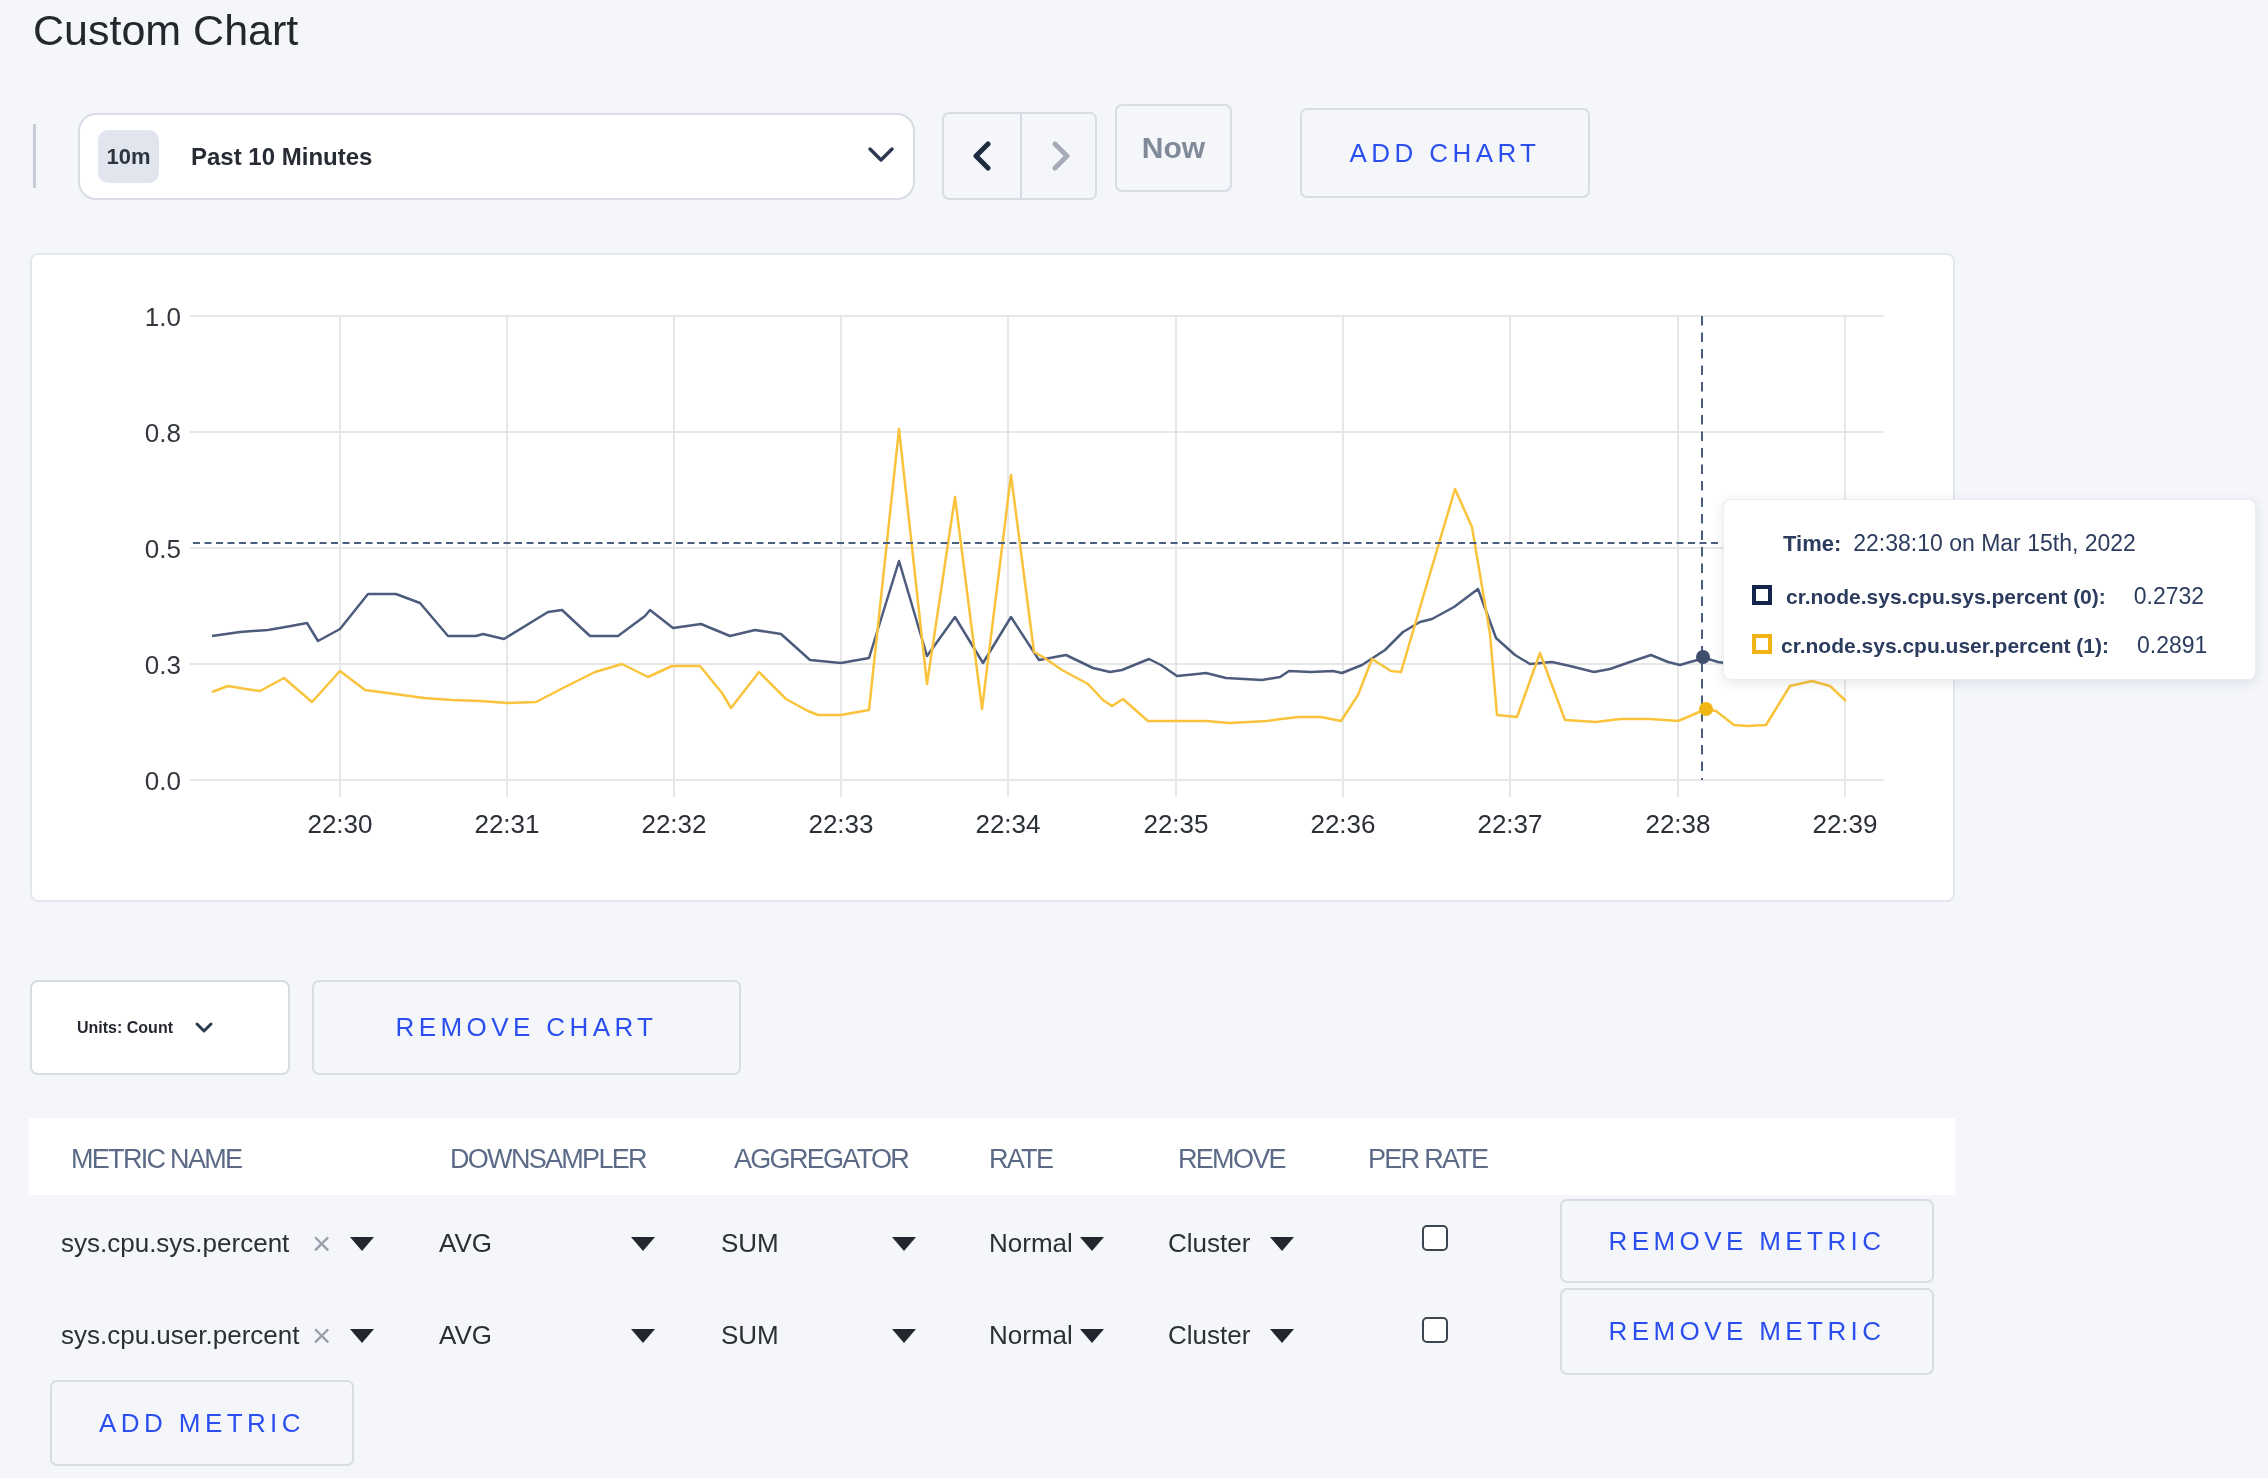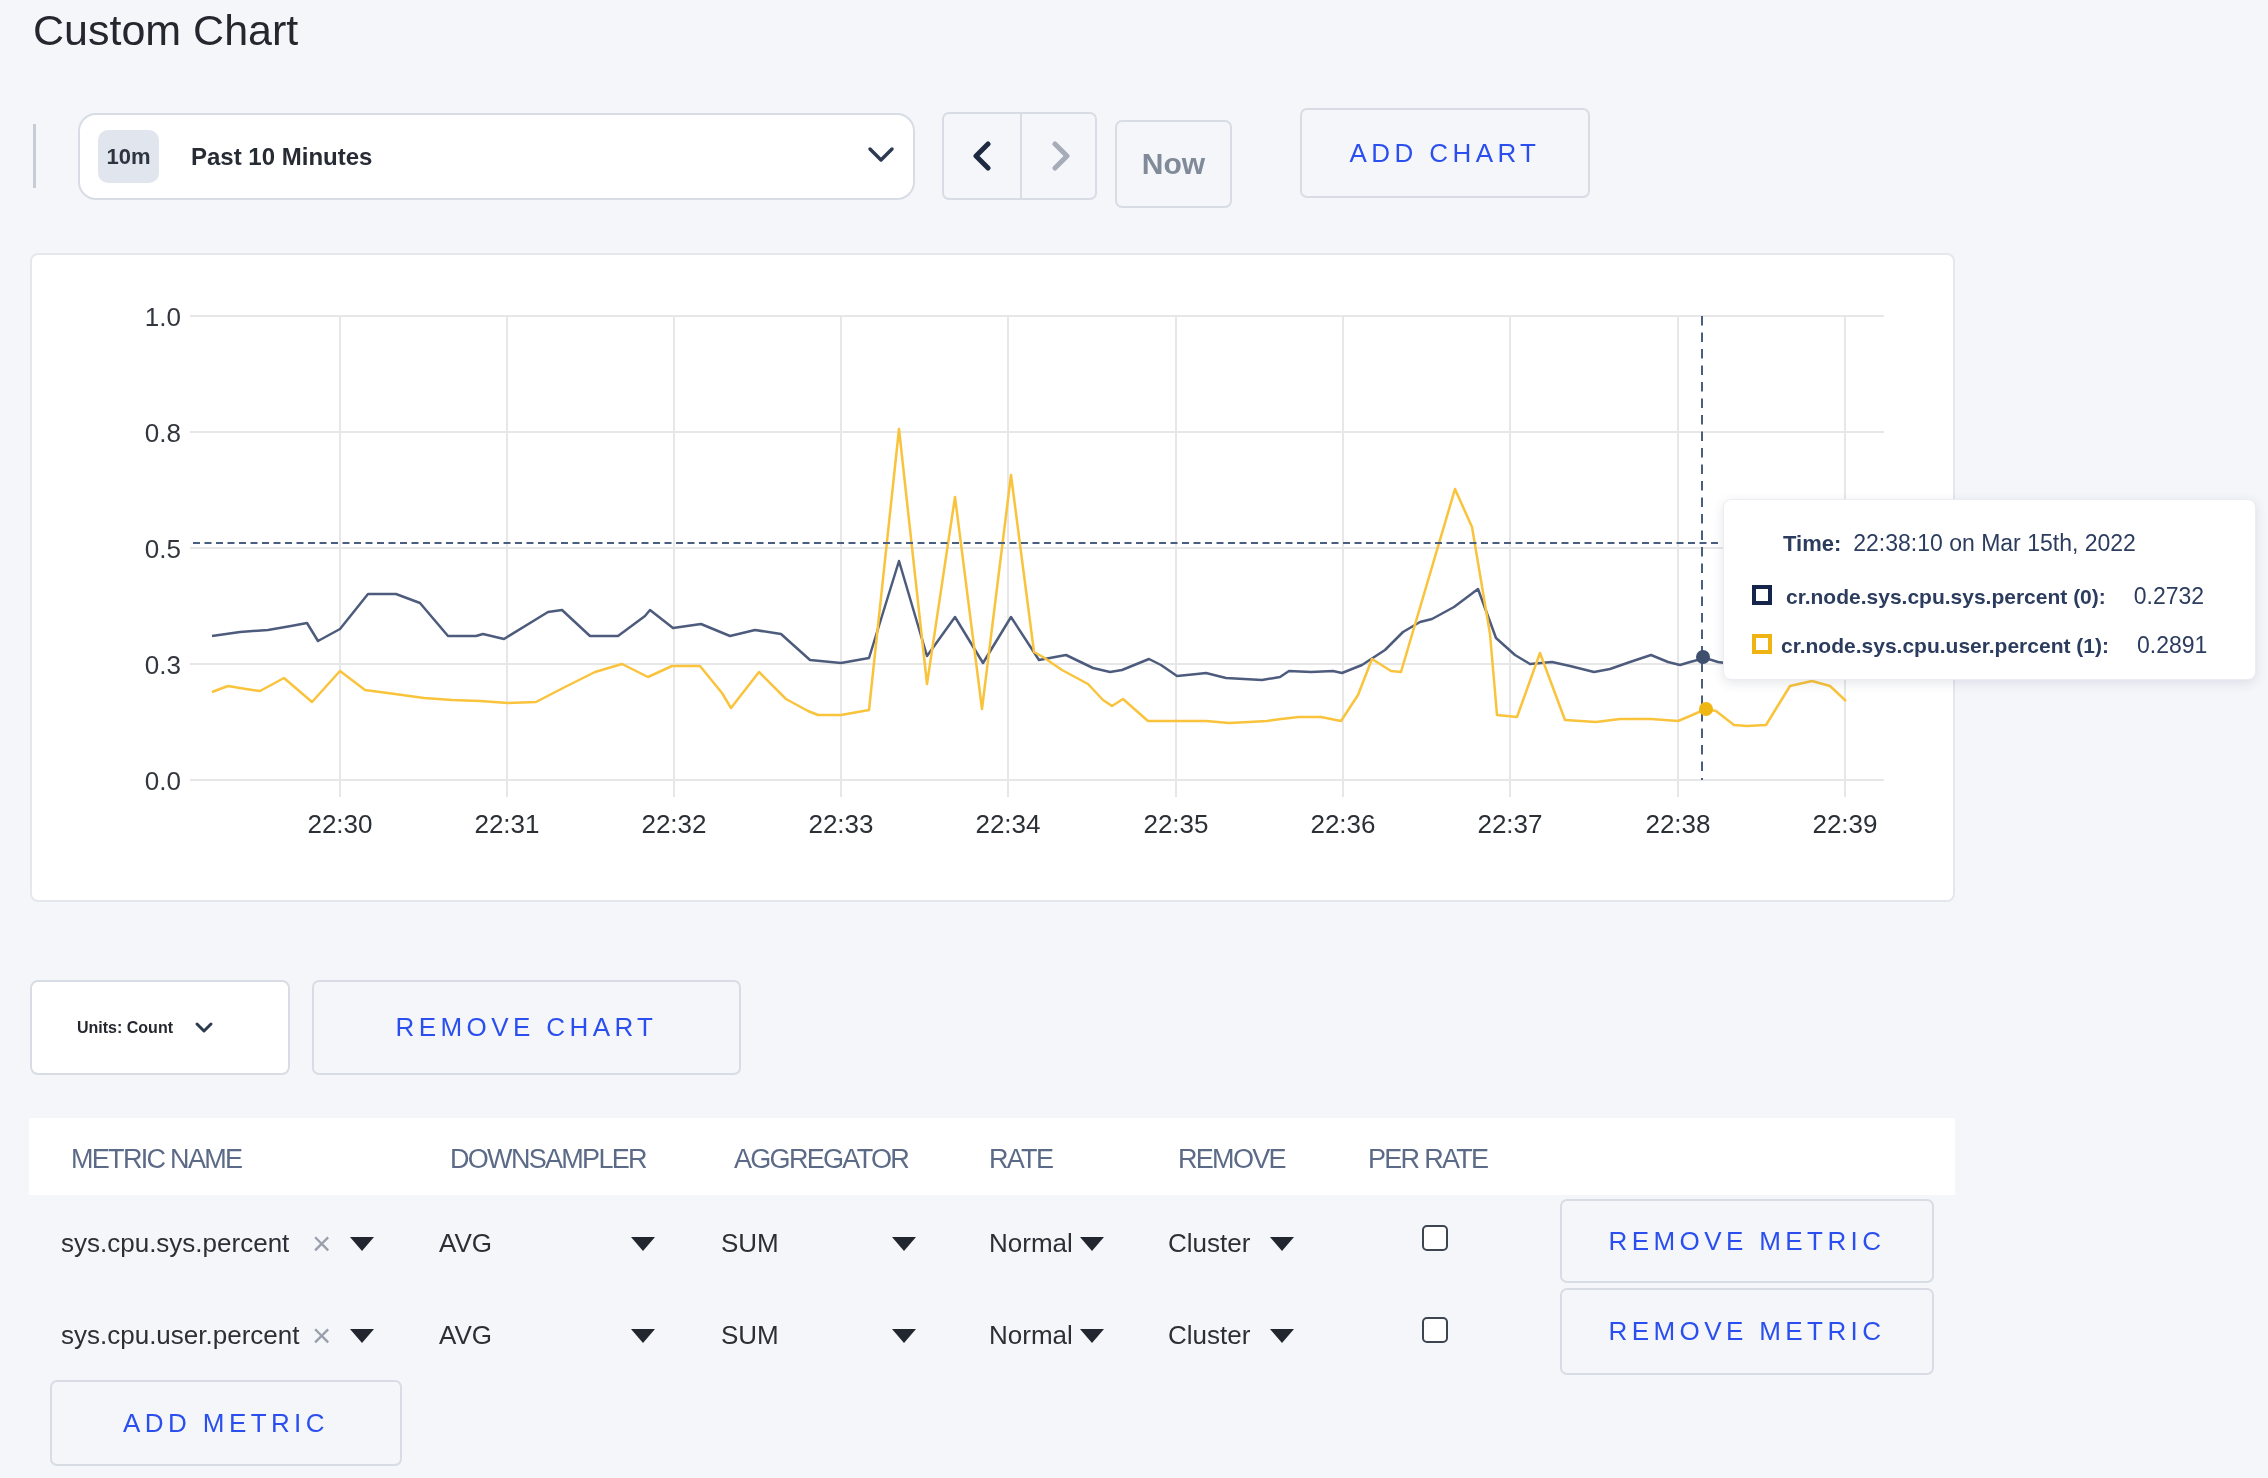--- a/index.html
+++ b/index.html
@@ -27,21 +27,21 @@
 <div class="btn" style="left:942px;top:112px;width:155px;height:88px;">
   <div class="abs" style="left:75.5px;top:0;width:2px;height:84px;background:#d8dce5;"></div>
   <svg class="abs" style="left:24px;top:27px;" width="30" height="30" viewBox="0 0 30 30">
       <polyline points="20,3 8,15 20,27" fill="none" stroke="#1e2a40" stroke-width="5" stroke-linecap="round" stroke-linejoin="round"></polyline>
     </svg>
   <svg class="abs" style="left:101px;top:27px;" width="30" height="30" viewBox="0 0 30 30">
       <polyline points="10,3 22,15 10,27" fill="none" stroke="#a6acb8" stroke-width="5" stroke-linecap="round" stroke-linejoin="round"></polyline>
     </svg>
 </div>
 
-<div class="btn" style="left:1115px;top:120px;width:117px;height:88px;color:#808a99;font-size:30px;font-weight:bold;">Now</div>
+<div class="btn" style="left:1115px;top:104px;width:117px;height:88px;color:#808a99;font-size:30px;font-weight:bold;">Now</div>
 
 <div class="btn bluetext" style="left:1300px;top:108px;width:290px;height:90px;">ADD CHART</div>
 
 <div class="abs" style="left:30px;top:253px;width:1925px;height:649px;background:#fff;border:2px solid #e4e7ed;border-radius:8px;box-sizing:border-box;"></div>
 
 <svg id="chart" class="abs" style="left:0;top:0;" width="2268" height="1478" viewBox="0 0 2268 1478">
     <line x1="190" y1="316" x2="1884" y2="316" stroke="#e7e7e7" stroke-width="2"></line>
     <text x="181" y="326" text-anchor="end" font-size="26" fill="#33373d">1.0</text>
     <line x1="190" y1="432" x2="1884" y2="432" stroke="#e7e7e7" stroke-width="2"></line>
     <text x="181" y="442" text-anchor="end" font-size="26" fill="#33373d">0.8</text>
@@ -134,13 +134,13 @@
   <span class="tri abs" style="left:1270px;top:9px;"></span>
 </div>
 <div class="abs cb" style="left:1422px;top:1317px;"></div>
 <div class="btn bluetext" style="left:1560px;top:1288px;width:374px;height:87px;">REMOVE METRIC</div>
 
 <style>
 .row{left:0;width:2268px;height:40px;font-size:26px;color:#2c2f35;white-space:nowrap;}
 .cb{width:26px;height:26px;border:2.5px solid #3d4550;border-radius:5px;background:#fff;box-sizing:border-box;}
 </style>
 
-<div class="btn bluetext" style="left:50px;top:1380px;width:352px;height:86px;">ADD METRIC</div>
+<div class="btn bluetext" style="left:50px;top:1380px;width:304px;height:86px;">ADD METRIC</div>
 
 </body></html>

